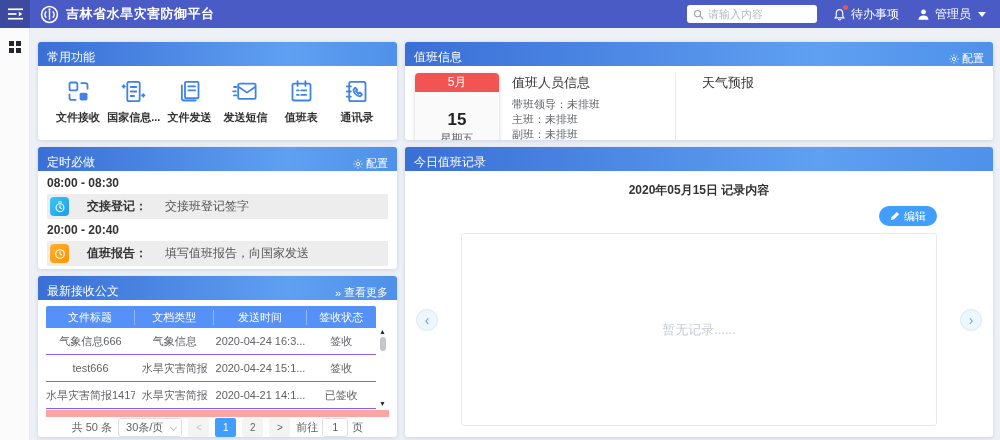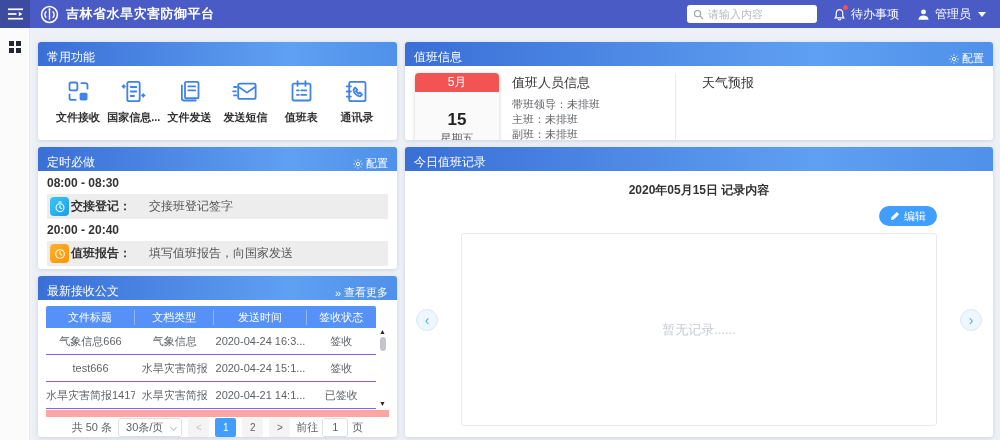--- a/index.html
+++ b/index.html
@@ -37,26 +37,26 @@
   
   .panel-funcs { height:98px; }
   .funcs-body { flex:1; display:flex; align-items:center; justify-content:space-between; padding:0 14px 4px;font-weight:bold; }
   .func-item { display:flex; flex-direction:column; align-items:center; gap:5px; cursor:pointer; width:52px; }
   .func-item .lbl { font-size:11px; color:#333; white-space:nowrap; }
 
   
   .panel-sched { height:122px; }
   .sched-body { padding:5px 9px; display:flex; flex-direction:column; gap:4px; }
   .time-label { font-size:12px; font-weight:bold; color:#333; }
-  .task-bar { background:#ededed; border-radius:1px; height:25px; display:flex; align-items:center; padding:0 8px 0 3px; gap:2px; font-size:12px; }
+  .task-bar { background:#ededed; border-radius:1px; height:25px; display:flex; align-items:center; padding:0 8px 0 3px; gap:18px; font-size:12px; }
   .task-icon { width:19px; height:19px; border-radius:4px; display:flex; align-items:center; justify-content:center; flex:0 0 19px; }
   .task-icon.cyan { background:linear-gradient(135deg,#36c9f3,#1e9bee); }
   .task-icon.orange { background:linear-gradient(135deg,#ffb12f,#ff9400); }
   .task-name { font-weight:bold; color:#333; }
-  .task-desc { color:#555;margin-left:16px; }
+  .task-desc { color:#555; }
 
   
   .panel-docs { flex:1; }
   .docs-body { flex:1; padding:6px 8px 0; display:flex; flex-direction:column; }
   .tbl-flex { display:flex; flex:1; }
   .tbl { flex:1; }
   .tbl-header { display:flex; background:#5591f6; color:#fff; font-size:11px; height:22px; align-items:center; border-radius:2px 2px 0 0; }
   .tbl-header .c { text-align:center; border-right:1px solid rgba(255,255,255,.35); }
   .tbl-header .c:last-child { border-right:none; }
   .tbl-row { display:flex; height:27px; align-items:center; font-size:11px; border-bottom:1px solid #8b5cf6; cursor:default; }

